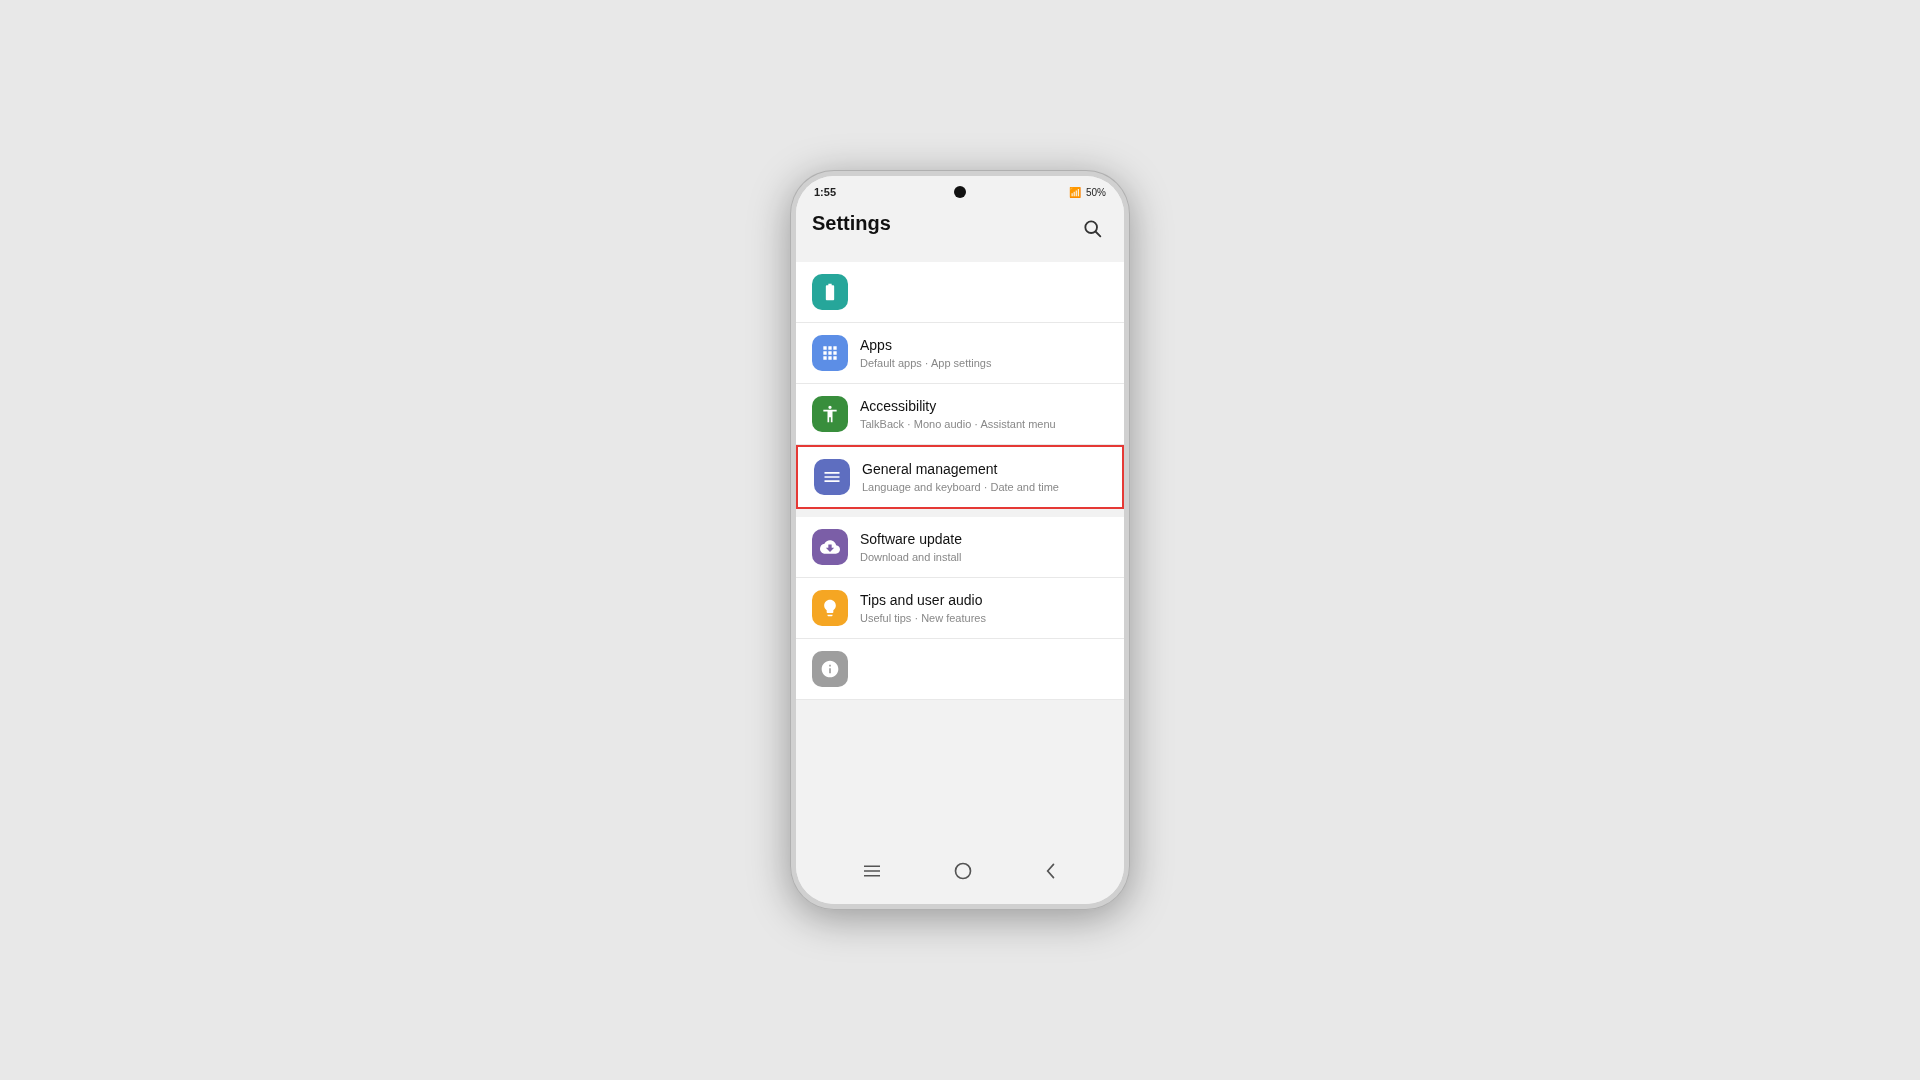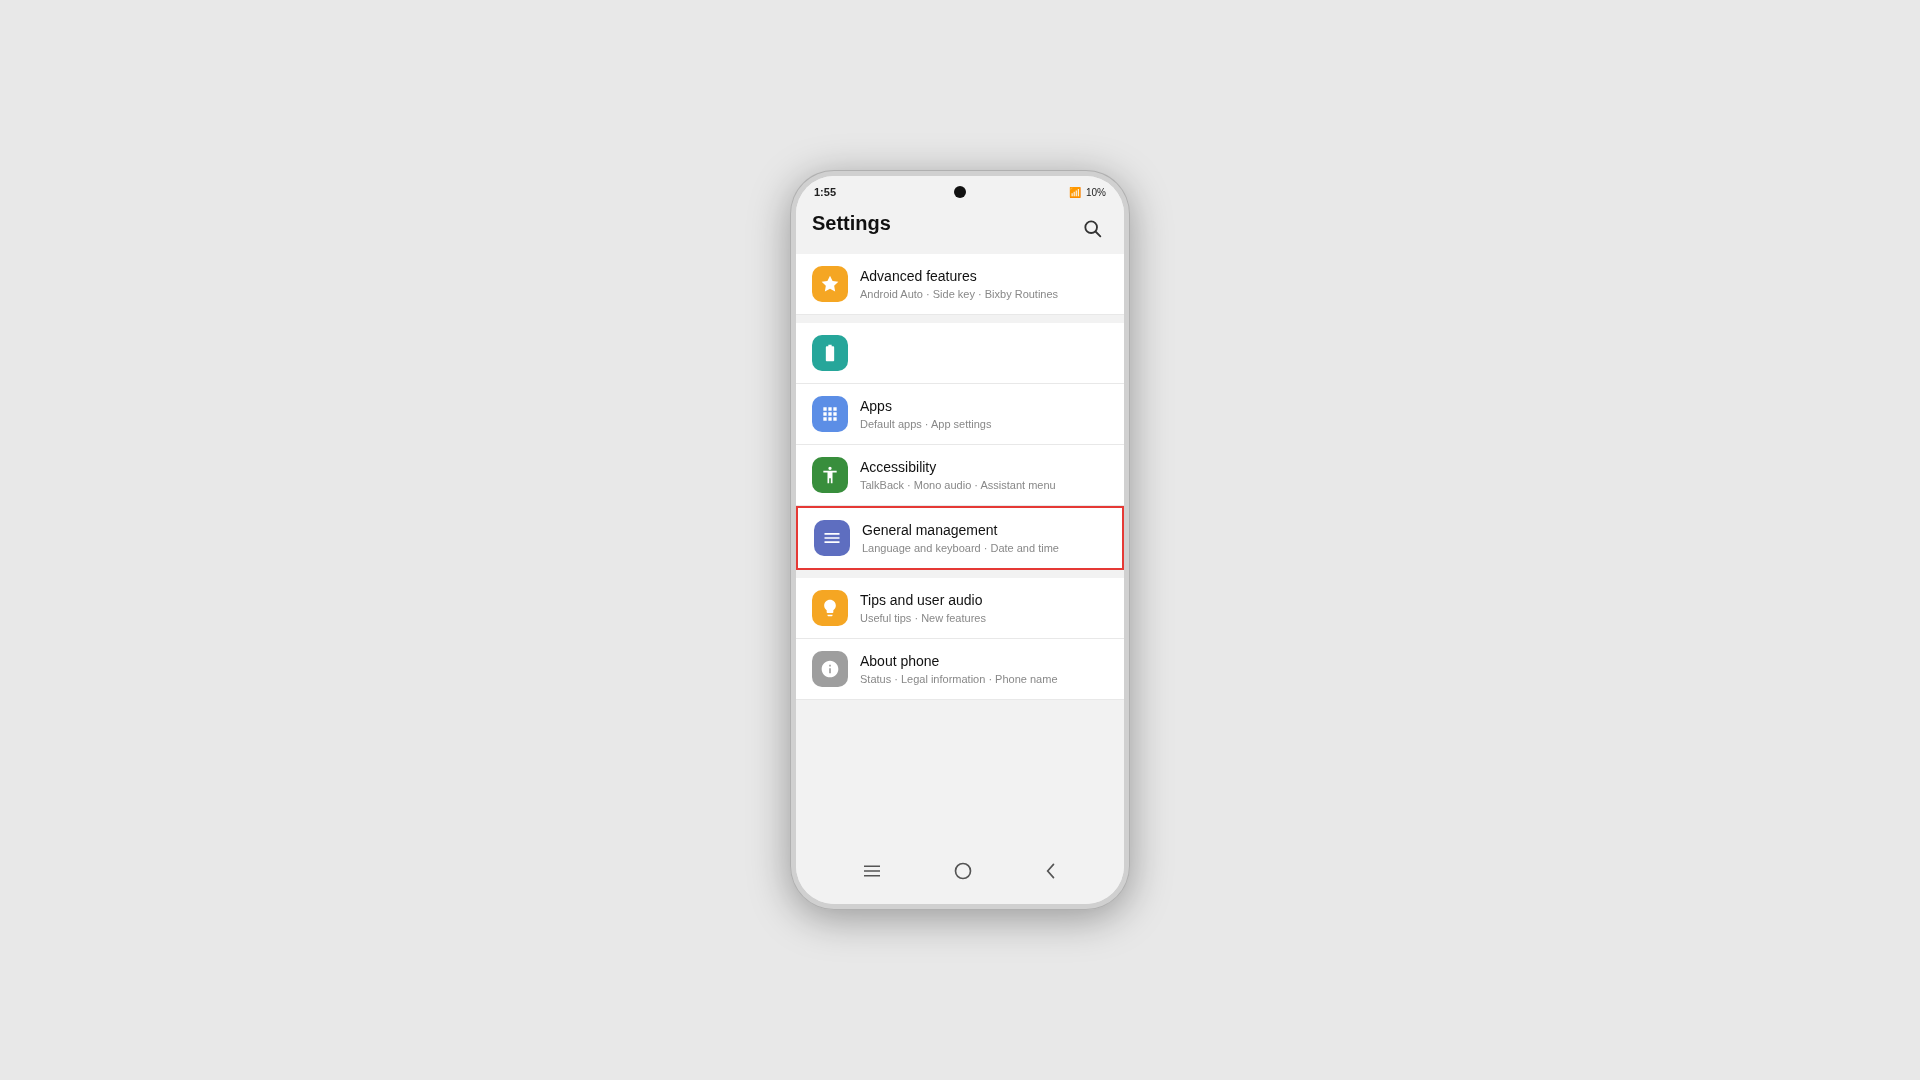--- a/index.html
+++ b/index.html
@@ -179,47 +179,36 @@
 
 <div class="phone-outer">
   <div class="phone-inner">
 
     <div class="camera-notch"></div>
 
     <div class="status-bar">
       <span class="status-time">1:55</span>
       <div class="status-icons">
         <span>📶</span>
-        <span>10%</span>
+        <span>50%</span>
       </div>
     </div>
 
     <div class="app-header">
       <span class="app-title">Settings</span>
       <div class="search-icon-btn">
         <svg width="20" height="20" viewBox="0 0 24 24" fill="none" stroke="#333" stroke-width="2.2" stroke-linecap="round" stroke-linejoin="round">
           <circle cx="11" cy="11" r="7"></circle>
           <line x1="16.5" y1="16.5" x2="22" y2="22"></line>
         </svg>
       </div>
     </div>
 
     <div class="settings-list">
 
-      <div class="settings-item">
-        <div class="item-icon icon-orange">
-          <svg width="20" height="20" viewBox="0 0 24 24" fill="white">
-            <polygon points="12,2 15.09,8.26 22,9.27 17,14.14 18.18,21.02 12,17.77 5.82,21.02 7,14.14 2,9.27 8.91,8.26"></polygon>
-          </svg>
-        </div>
-        <div class="item-text">
-          <div class="item-title">Advanced features</div>
-          <div class="item-subtitle">Android Auto · Side key · Bixby Routines</div>
-        </div>
-      </div>
 
       <div class="divider-gap"></div>
 
 
       <div class="settings-item">
         <div class="item-icon icon-teal">
           <svg width="20" height="20" viewBox="0 0 24 24" fill="white">
             <path d="M15.67 4H14V2h-4v2H8.33C7.6 4 7 4.6 7 5.33v15.33C7 21.4 7.6 22 8.33 22h7.33c.74 0 1.34-.6 1.34-1.33V5.33C17 4.6 16.4 4 15.67 4z"></path>
           </svg>
         </div>
@@ -256,42 +245,49 @@
           </svg>
         </div>
         <div class="item-text">
           <div class="item-title">General management</div>
           <div class="item-subtitle">Language and keyboard · Date and time</div>
         </div>
       </div>
 
       <div class="divider-gap"></div>
 
+      <div class="settings-item">
+        <div class="item-icon icon-purple">
+          <svg width="20" height="20" viewBox="0 0 24 24" fill="white">
+            <path d="M19.35 10.04C18.67 6.59 15.64 4 12 4 9.11 4 6.6 5.64 5.35 8.04 2.34 8.36 0 10.91 0 14c0 3.31 2.69 6 6 6h13c2.76 0 5-2.24 5-5 0-2.64-2.05-4.78-4.65-4.96zM17 13l-5 5-5-5h3V9h4v4h3z"></path>
+          </svg>
+        </div>
+        <div class="item-text">
+          <div class="item-title">Software update</div>
+          <div class="item-subtitle">Download and install</div>
+        </div>
+      </div>
 
       <div class="settings-item">
         <div class="item-icon icon-orange2">
           <svg width="20" height="20" viewBox="0 0 24 24" fill="white">
             <path d="M9 21c0 .55.45 1 1 1h4c.55 0 1-.45 1-1v-1H9v1zm3-19C8.14 2 5 5.14 5 9c0 2.38 1.19 4.47 3 5.74V17c0 .55.45 1 1 1h6c.55 0 1-.45 1-1v-2.26c1.81-1.27 3-3.36 3-5.74 0-3.86-3.14-7-7-7z"></path>
           </svg>
         </div>
         <div class="item-text">
           <div class="item-title">Tips and user audio</div>
           <div class="item-subtitle">Useful tips · New features</div>
         </div>
       </div>
 
       <div class="settings-item">
         <div class="item-icon icon-gray">
           <svg width="20" height="20" viewBox="0 0 24 24" fill="white">
             <path d="M12 2C6.48 2 2 6.48 2 12s4.48 10 10 10 10-4.48 10-10S17.52 2 12 2zm1 15h-2v-6h2v6zm0-8h-2V7h2v2z"></path>
           </svg>
-        </div>
-        <div class="item-text">
-          <div class="item-title">About phone</div>
-          <div class="item-subtitle">Status · Legal information · Phone name</div>
         </div>
       </div>
 
     </div>
 
     <div class="bottom-nav">
       <div class="nav-btn">
         <svg width="20" height="16" viewBox="0 0 24 20" fill="none" stroke="#555" stroke-width="2">
           <line x1="2" y1="4" x2="22" y2="4"></line>
           <line x1="2" y1="10" x2="22" y2="10"></line>

